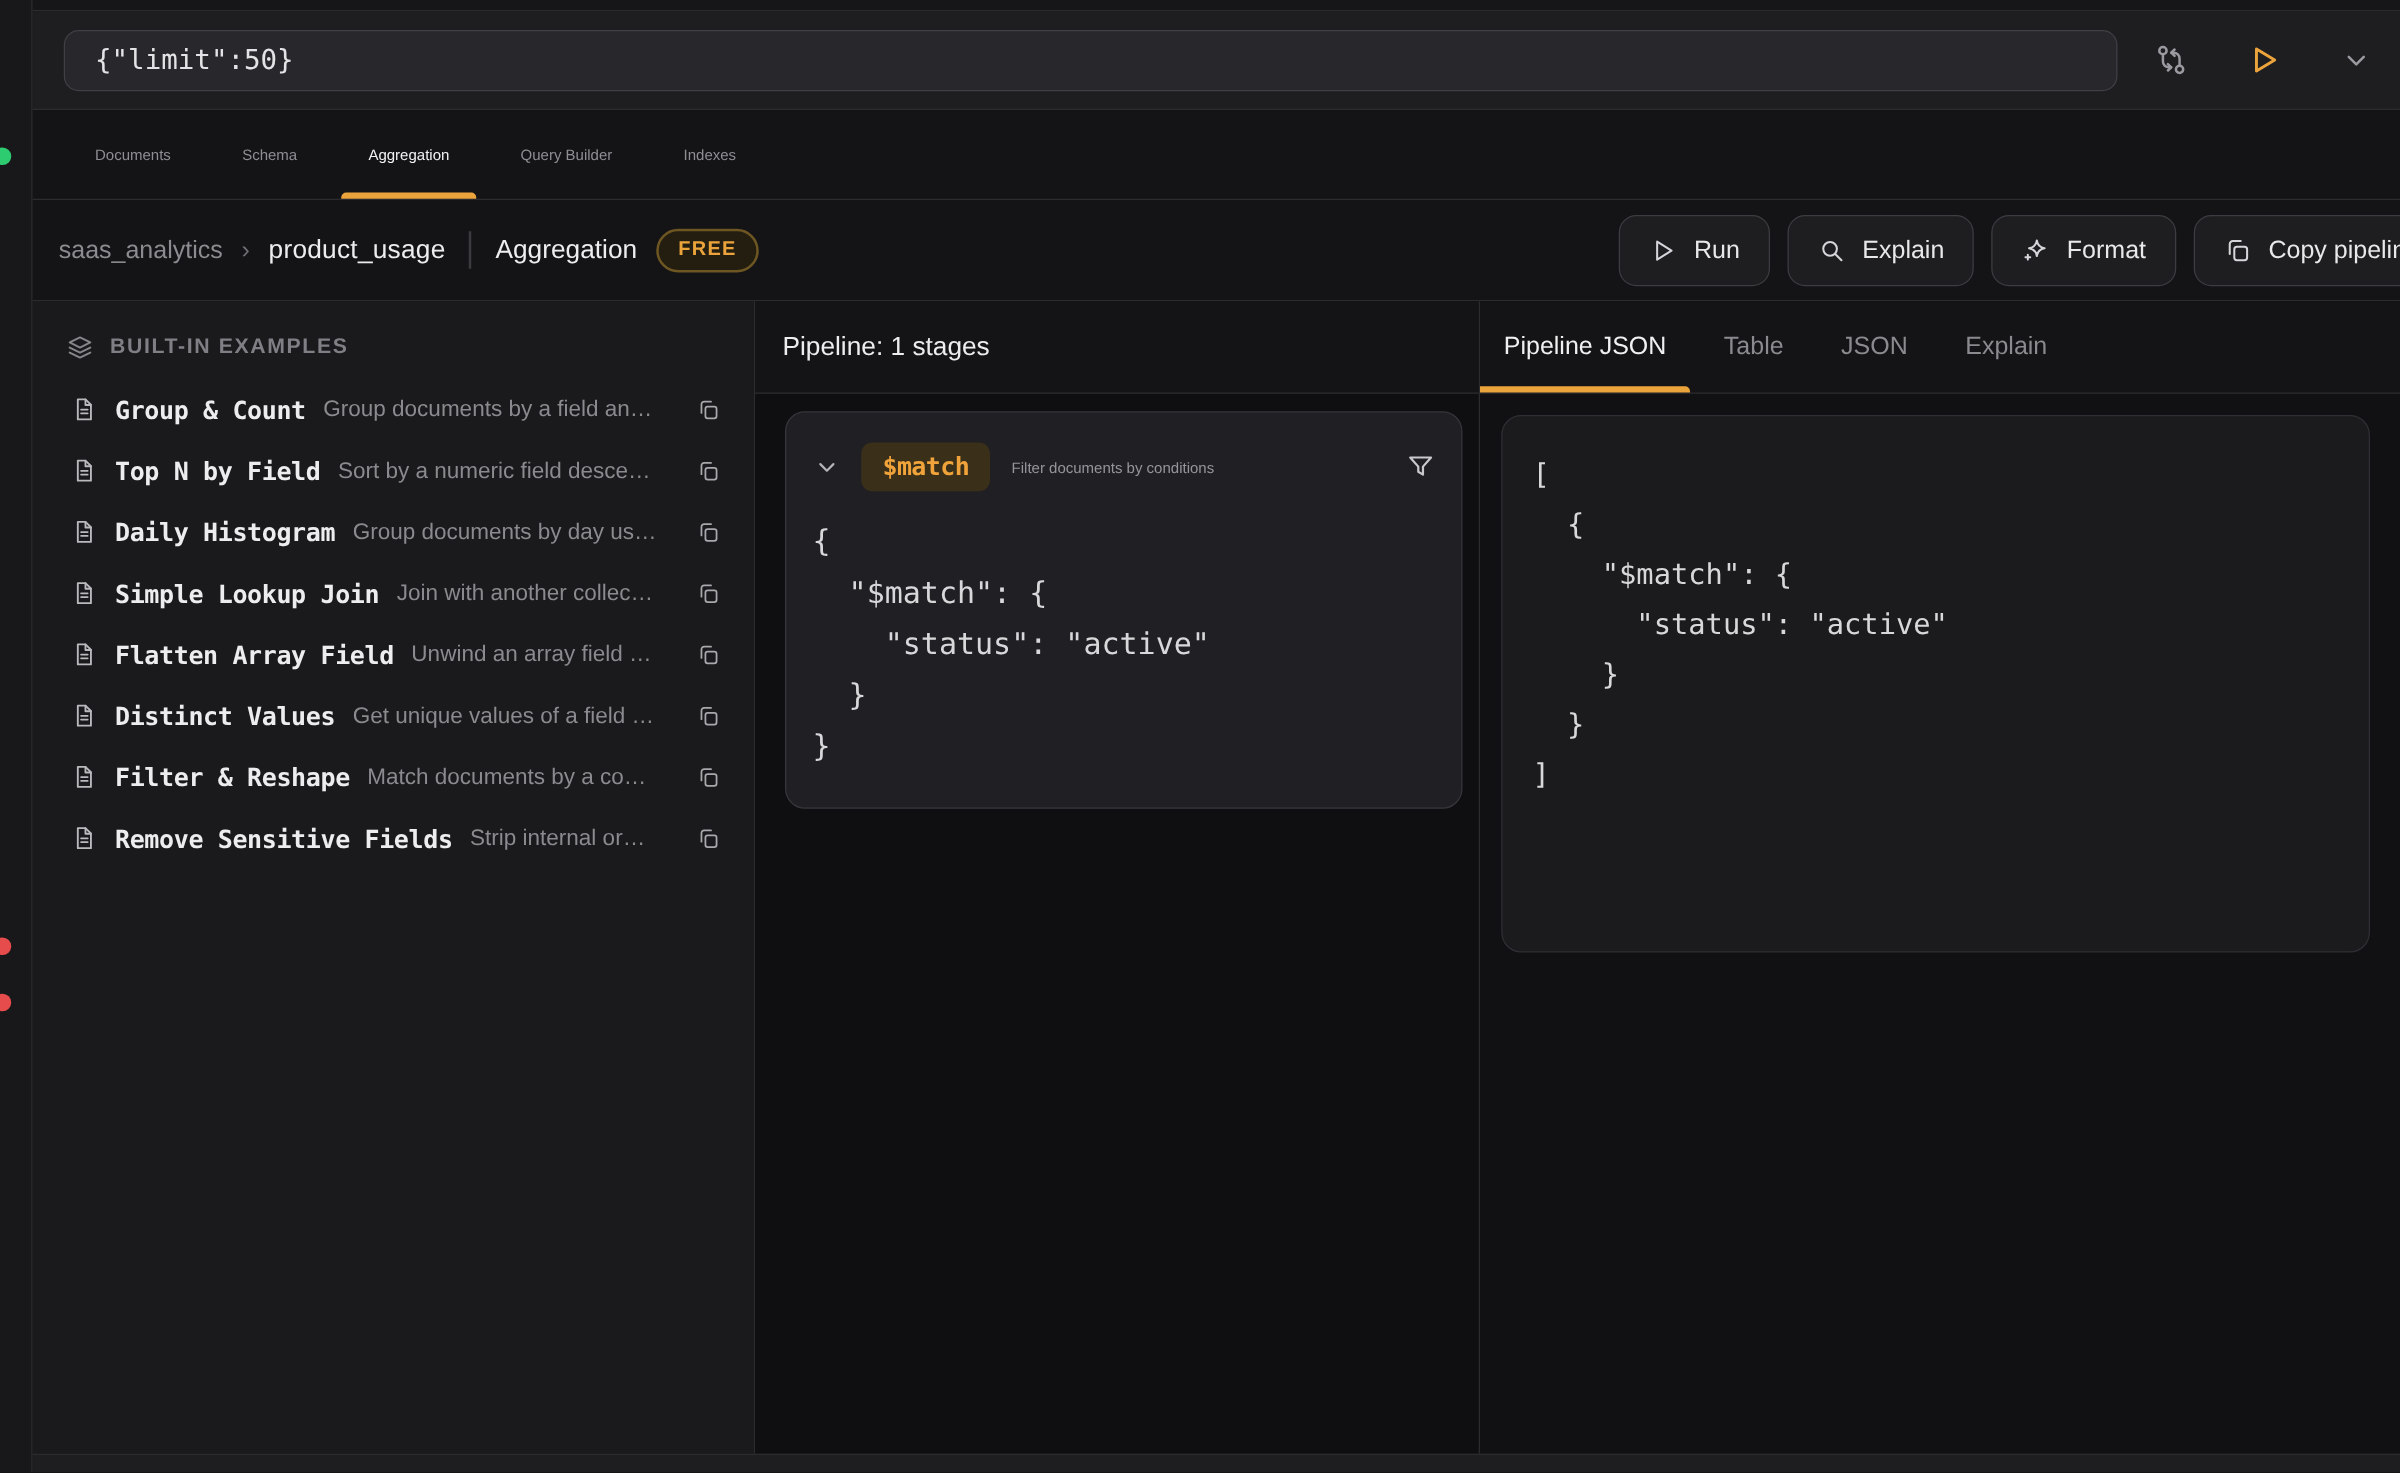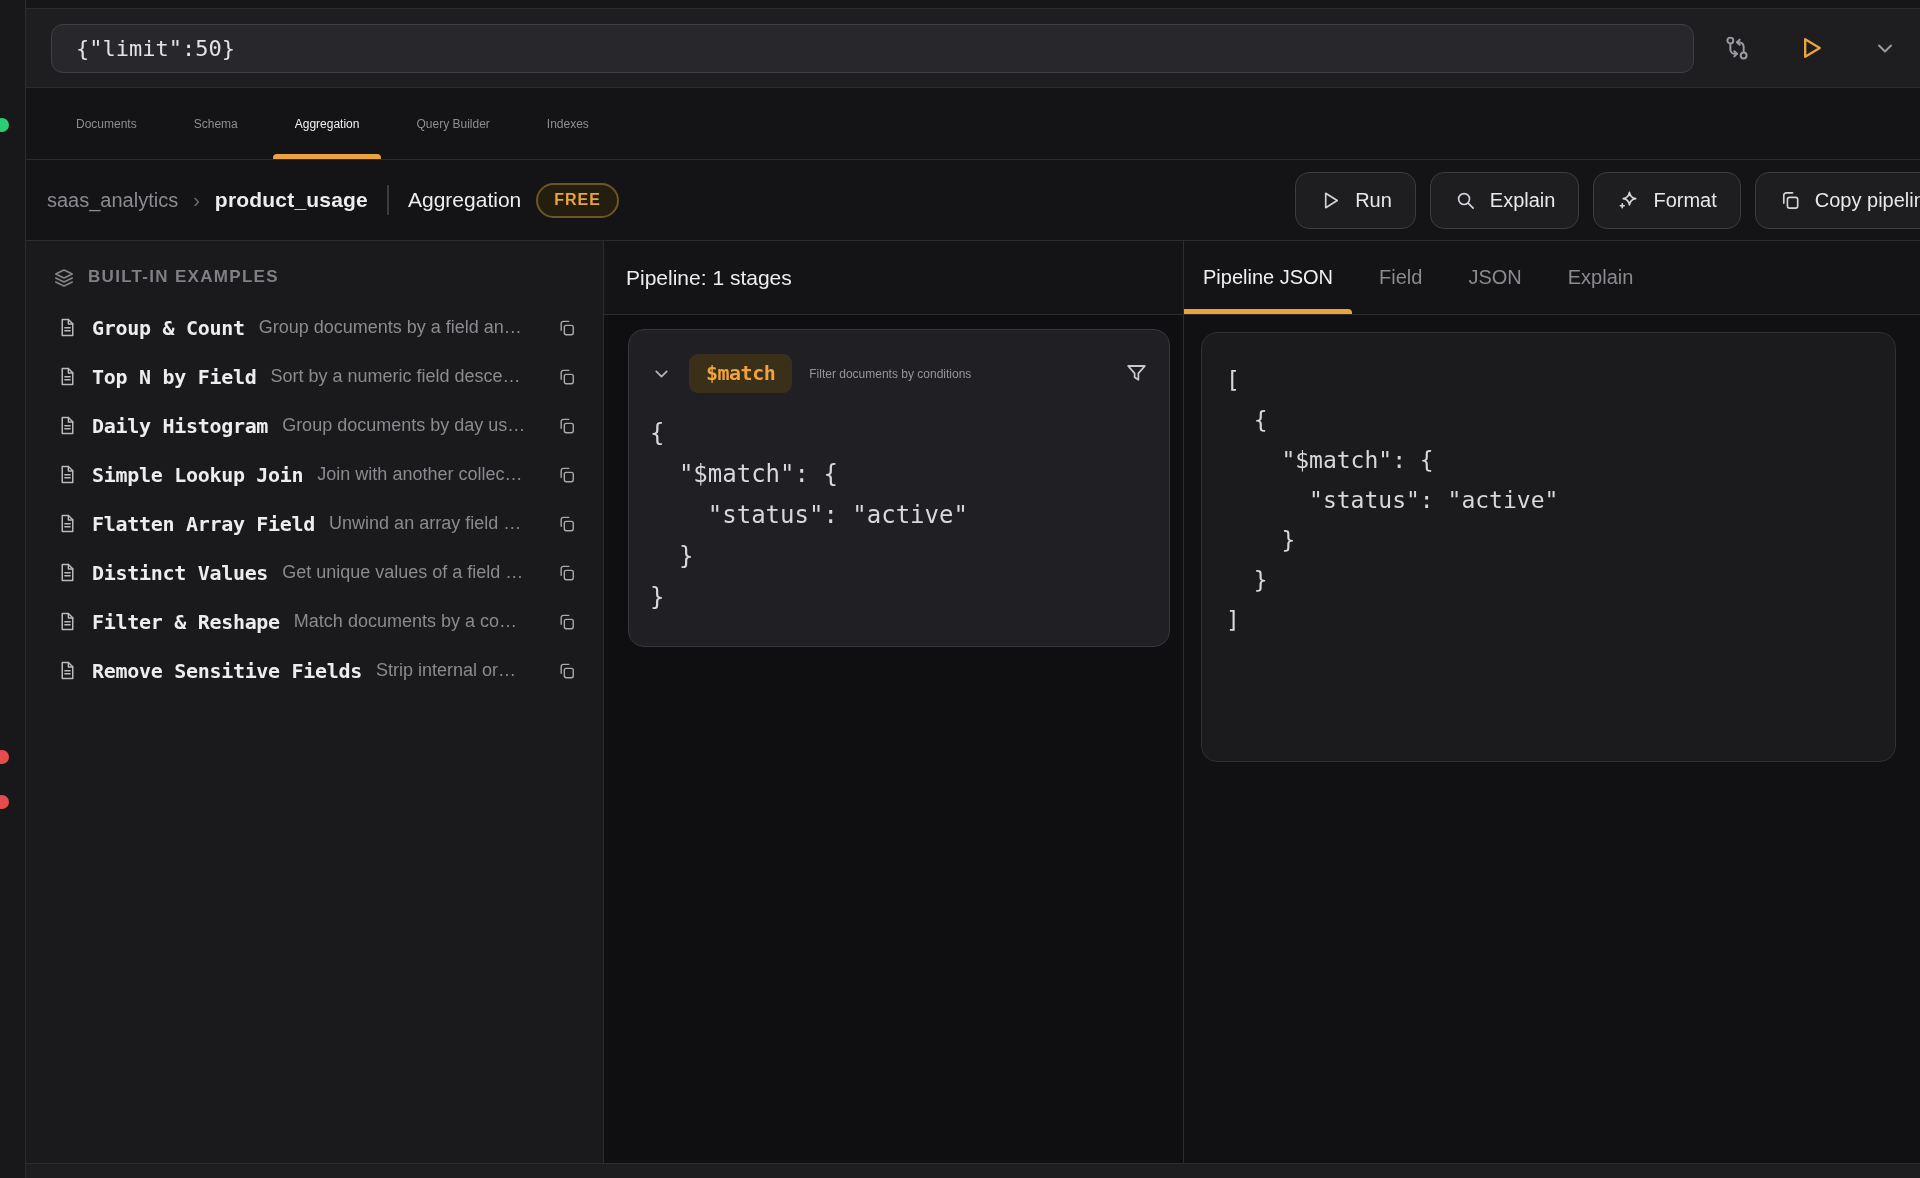--- a/index.html
+++ b/index.html
@@ -40,21 +40,21 @@
   .tabs-row { height:72px; background:#141416; border-bottom:1px solid #2c2c30; display:flex; align-items:stretch; padding-left:26px; gap:9px; }
   .ctab { display:flex; align-items:center; padding:0 24px; font-size:12px; color:#8e8e93; position:relative; cursor:pointer; white-space:nowrap; }
   .ctab.active { color:#f2f2f3; }
   .ctab.active::after { content:""; position:absolute; left:2px; right:2px; bottom:0; height:5px; background:#eba33c; border-radius:4px 4px 0 0; }
 
   
   .crumb-row { height:81px; background:#141416; border-bottom:1px solid #2c2c30; display:flex; align-items:center; padding-left:21px; overflow:hidden; }
   .breadcrumb { display:flex; align-items:center; gap:15px; }
   .crumb-db { font-size:20px; color:#8b8b90; }
   .crumb-sep { font-size:20px; color:#6f6f74; }
-  .crumb-coll { font-size:21px; font-weight:700; color:#ededef; letter-spacing:.2px; }
+  .crumb-coll { font-size:21px; font-weight:400; color:#ededef; letter-spacing:.2px; }
   .crumb-pipe { width:2px; height:30px; background:#3a3a3f; margin:0 4px; }
   .crumb-view { font-size:21px; color:#ededef; }
   .free-badge {
     font-size:16px; font-weight:700; letter-spacing:1px; color:#eba33c;
     border:2px solid #6d5622; background:#241e10; border-radius:999px; padding:6px 16px 7px;
   }
   .actions { margin-left:auto; display:flex; gap:14px; margin-right:-40px; }
   .btn {
     height:57px; border:1px solid #3c3c42; background:#1e1e21; border-radius:14px;
     color:#e8e8ea; font-size:20px; display:flex; align-items:center; gap:13px; padding:0 23px;
@@ -368,21 +368,21 @@
     "status": "active"
   }
 }</div>
         </div>
       </div>
     </div>
 
     <div class="panel-right">
       <div class="pr-header">
         <div class="pr-tab active">Pipeline JSON</div>
-        <div class="pr-tab">Field</div>
+        <div class="pr-tab">Table</div>
         <div class="pr-tab">JSON</div>
         <div class="pr-tab">Explain</div>
       </div>
       <div class="pr-body">
         <div class="json-card">
           <div class="json-code">[
   {
     "$match": {
       "status": "active"
     }

